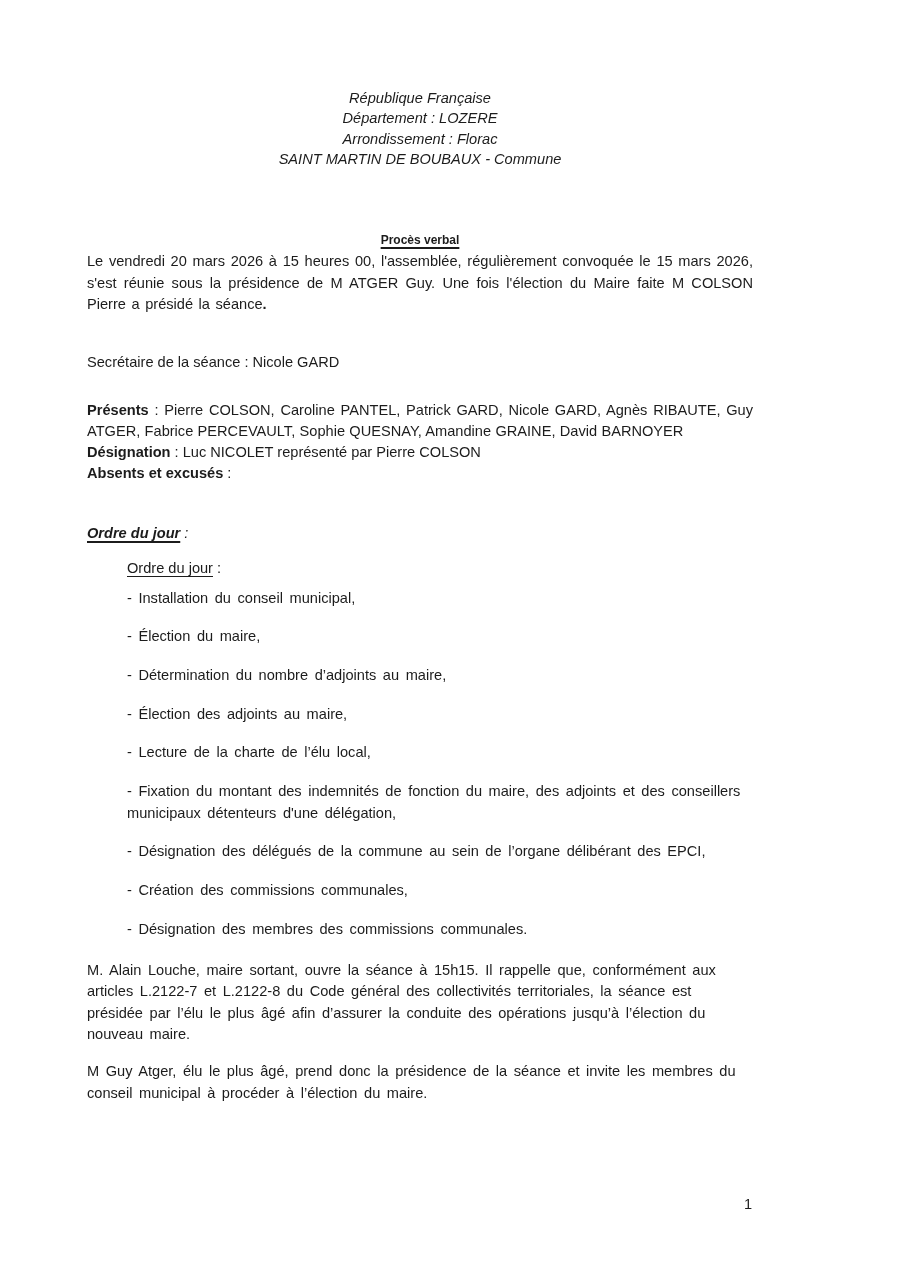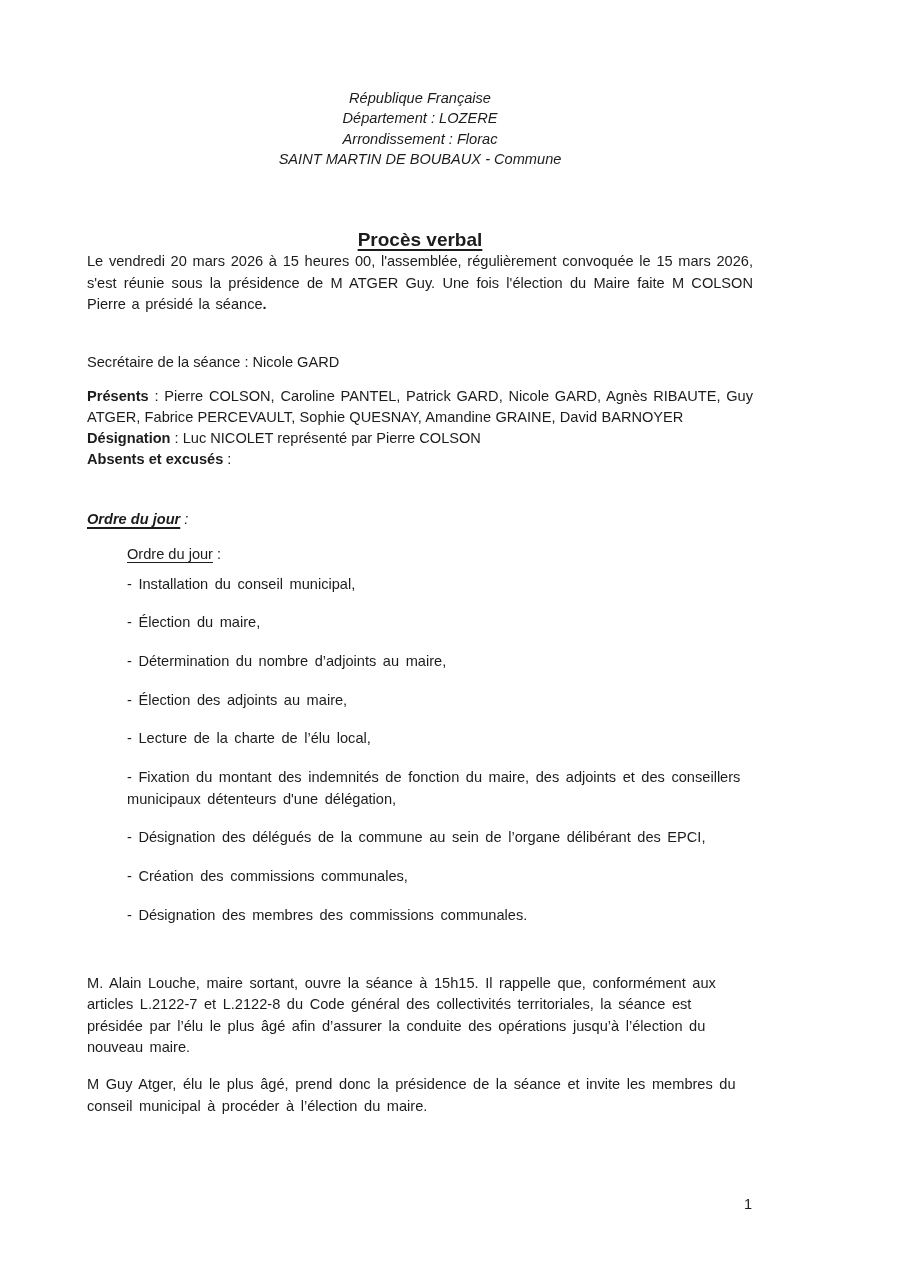--- a/index.html
+++ b/index.html
@@ -26,37 +26,37 @@
   .doc-header {
     text-align: center;
     font-style: italic;
     line-height: 20.3px;
   }
 
   .doc-title {
     margin-top: 60px;
     text-align: center;
     font-weight: bold;
-    font-size: 19px;
+    font-size: 12px;
     line-height: 22px;
   }
   .doc-title .u-title {
     text-decoration: underline;
     text-decoration-thickness: 1.5px;
     text-underline-offset: 3px;
   }
 
   .intro {
     text-align: justify;
     word-spacing: 1.5px;
   }
 
   .secretary { margin-top: 37px; }
 
-  .attendance { margin-top: 12px; line-height: 21px; }
+  .attendance { margin-top: 26px; line-height: 21px; }
   .p-presents { text-align: justify; word-spacing: 0.3px; }
 
   .agenda-heading { margin-top: 39px; font-style: italic; }
   .agenda-heading .h-main {
     font-weight: bold;
     text-decoration: underline;
     text-decoration-thickness: 1.5px;
     text-underline-offset: 3px;
   }
 
@@ -66,21 +66,21 @@
     text-underline-offset: 3px;
   }
 
   .agenda-item {
     margin: 17.3px 0 0 40px;
     word-spacing: 2.5px;
   }
   .agenda-list .agenda-item:first-child { margin-top: 8px; }
 
   .closing { word-spacing: 2.5px; }
-  .closing-1 { margin-top: 47px; }
+  .closing-1 { margin-top: 20px; }
   .closing-2 { margin-top: 15.5px; }
 
   .page-number {
     position: absolute;
     top: 1196px;
     right: 88px;
     line-height: 17px;
   }
 </style>
 </head>

